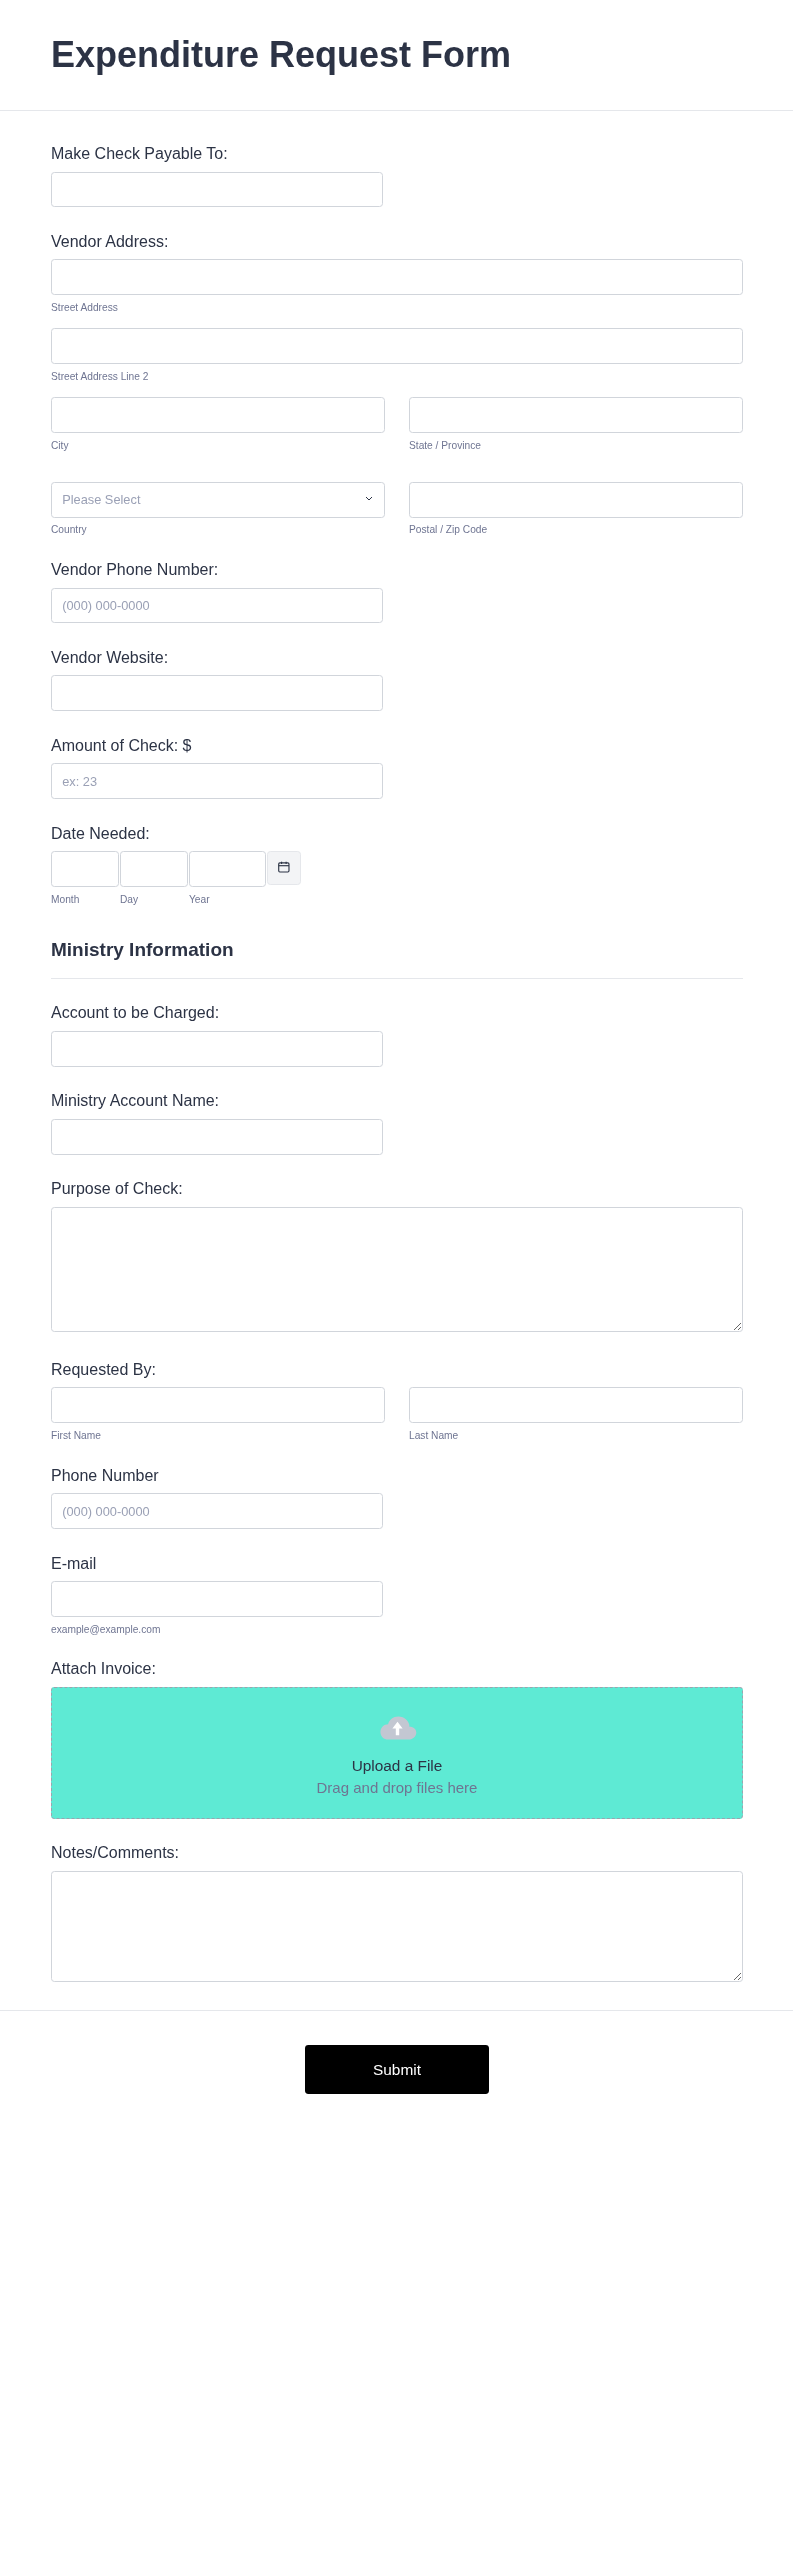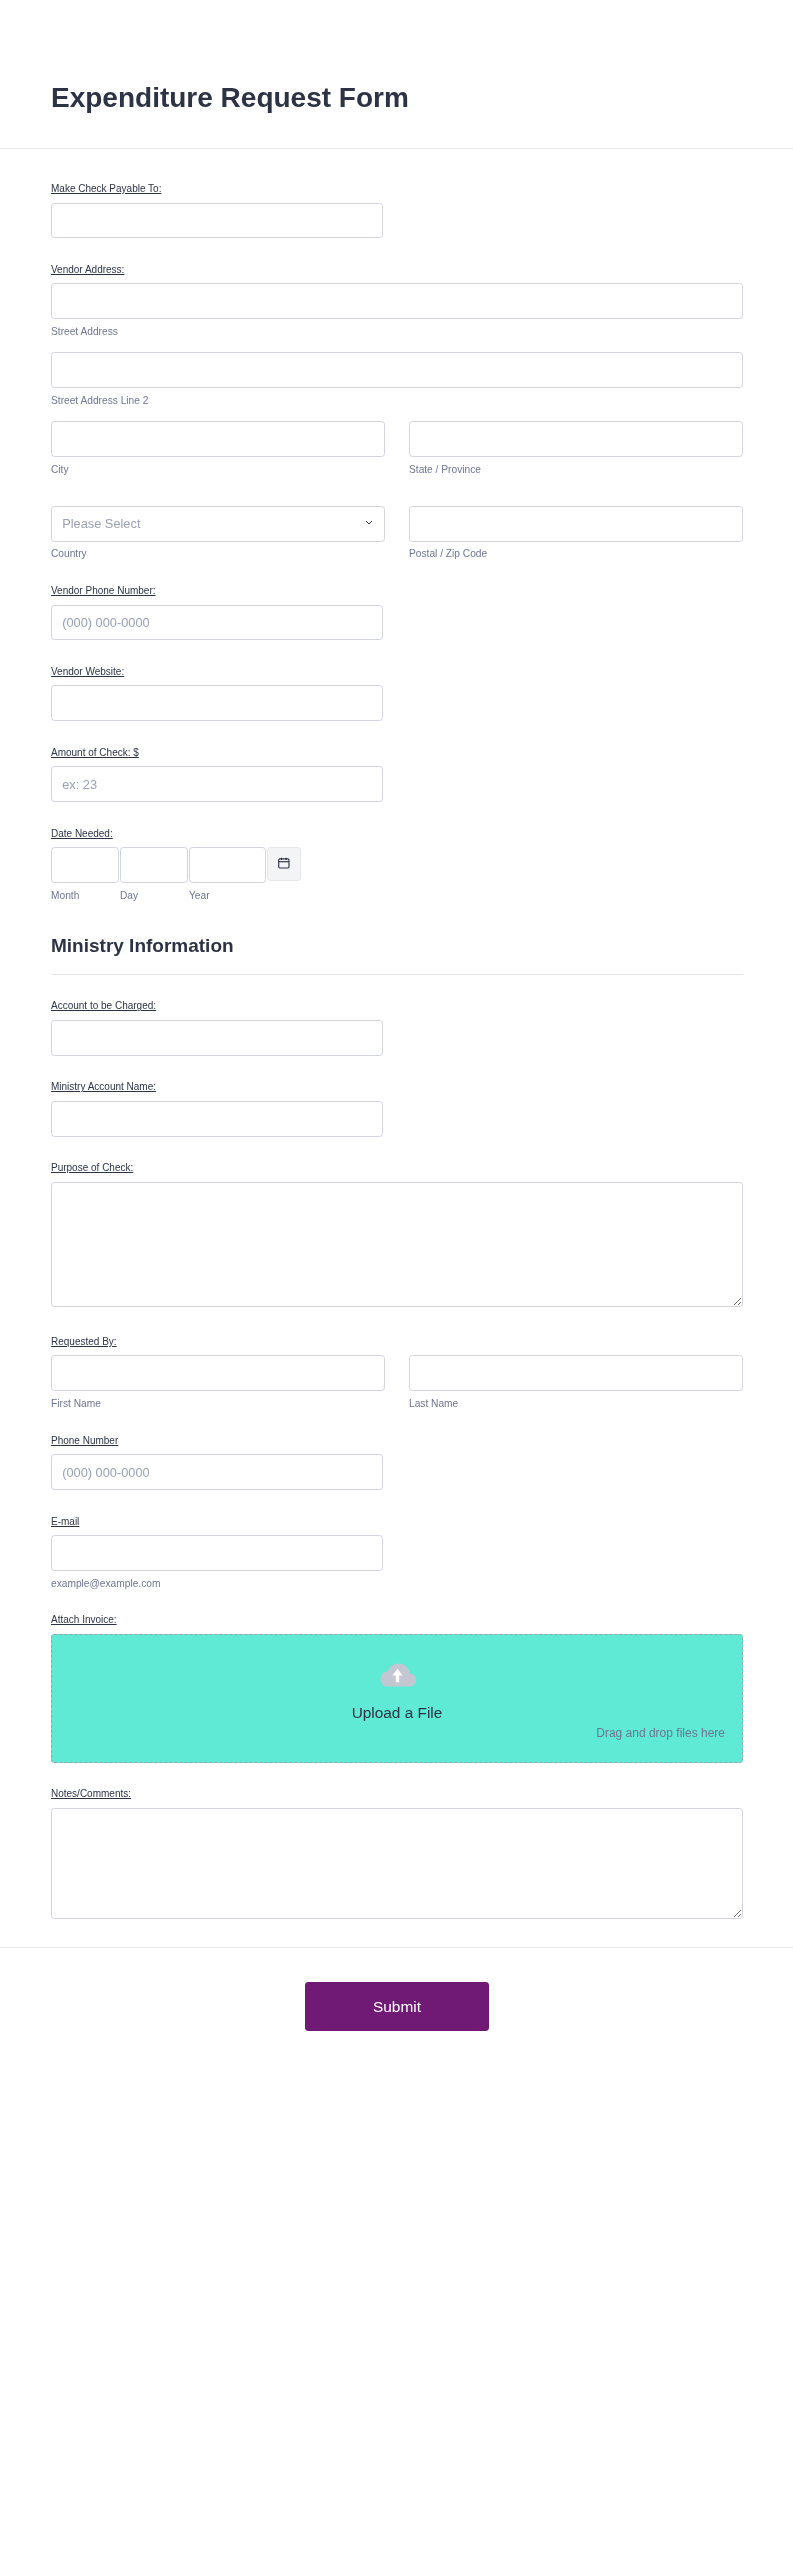--- a/index.html
+++ b/index.html
@@ -7,49 +7,47 @@
     font-family: -apple-system, BlinkMacSystemFont, "Segoe UI", Helvetica, Arial, sans-serif;
     background: #fff;
     color: #2c3345;
     width: 794px;
     margin: 0 auto;
   }
   .form-wrap {
     padding: 34px 51px 51px 51px;
   }
   h1.page-title {
-    font-size: 28px;
+    font-size: 36px;
     font-weight: 600;
     color: #2c3345;
     margin-bottom: 34px;
-    margin-top: 48px;
   }
   .full-divider {
     border: none;
     border-top: 0.9px solid #e5e7eb;
     margin: 0 -51px 34px -51px;
   }
   .section-title {
     font-size: 19px;
     font-weight: 600;
     color: #2c3345;
     margin: 34px 0 17px 0;
   }
   .section-divider {
     border: none;
     border-top: 0.9px solid #e5e7eb;
     margin: 0 0 25.6px 0;
   }
   .field { margin-bottom: 25.6px; }
   .label {
-    font-size: 10px;
+    font-size: 16px;
     color: #2c3345;
     margin-bottom: 8.5px;
     display: block;
-    text-decoration: underline;
   }
   .sublabel {
     font-size: 10.2px;
     color: #6f7592;
     margin-top: 6.8px;
     display: block;
   }
   input[type="text"], select, textarea {
     width: 100%;
     padding: 9.4px 10.2px;
@@ -90,29 +88,29 @@
   .upload-zone {
     border: 0.9px dashed #9ca3af;
     background: #5eead4;
     border-radius: 3.4px;
     padding: 25.6px 17px 22px 17px;
     text-align: center;
     cursor: pointer;
   }
   .upload-zone .cloud { margin-bottom: 10.2px; }
   .upload-zone .up-title { font-size: 15.4px; font-weight: 500; color: #2c3345; margin-bottom: 3.4px; }
-  .upload-zone .up-sub { font-size: 12px; color: #6f7592; text-align: right; }
+  .upload-zone .up-sub { font-size: 15px; color: #6f7592; }
   .footer-divider {
     border: none;
     border-top: 0.9px solid #e5e7eb;
     margin: 25.6px -51px 34px -51px;
   }
   .submit-row { text-align: center; }
   .submit-btn {
-    background: #701a75;
+    background: #000000;
     color: #fff;
     border: none;
     border-radius: 3.4px;
     font-size: 15.4px;
     font-weight: 500;
     padding: 15.4px 68px;
     cursor: pointer;
   }
 </style>
 </head>

